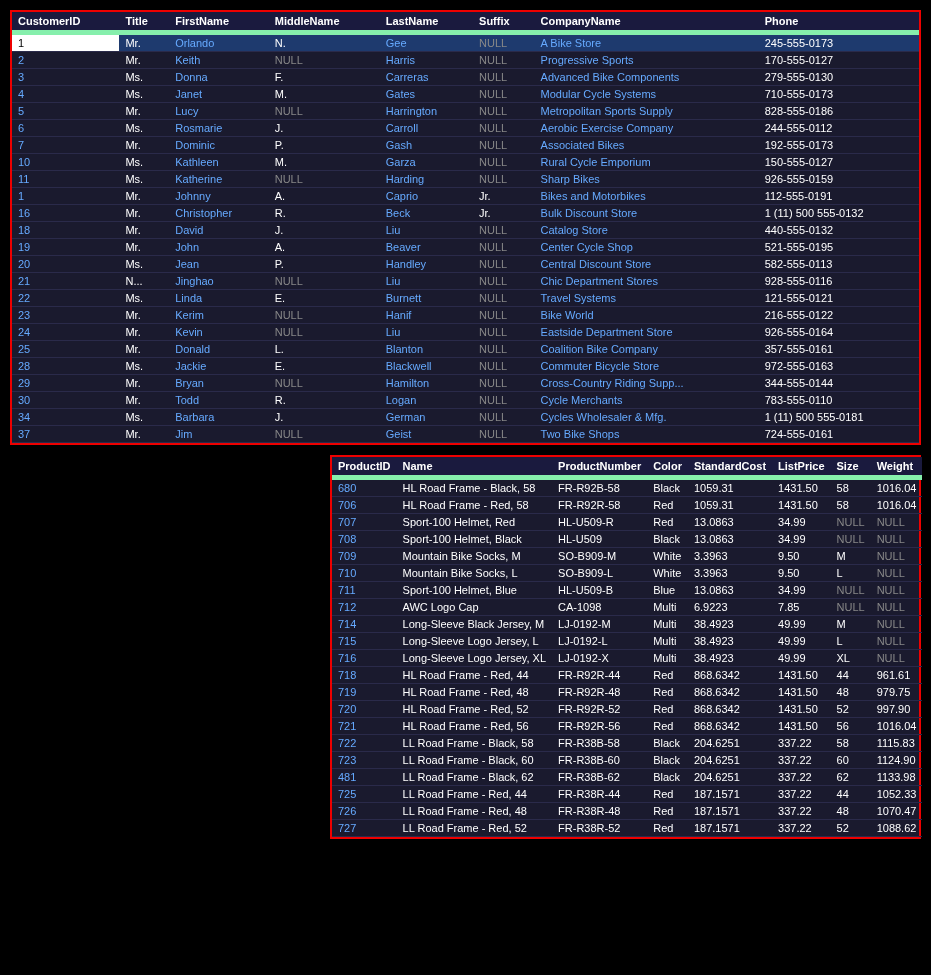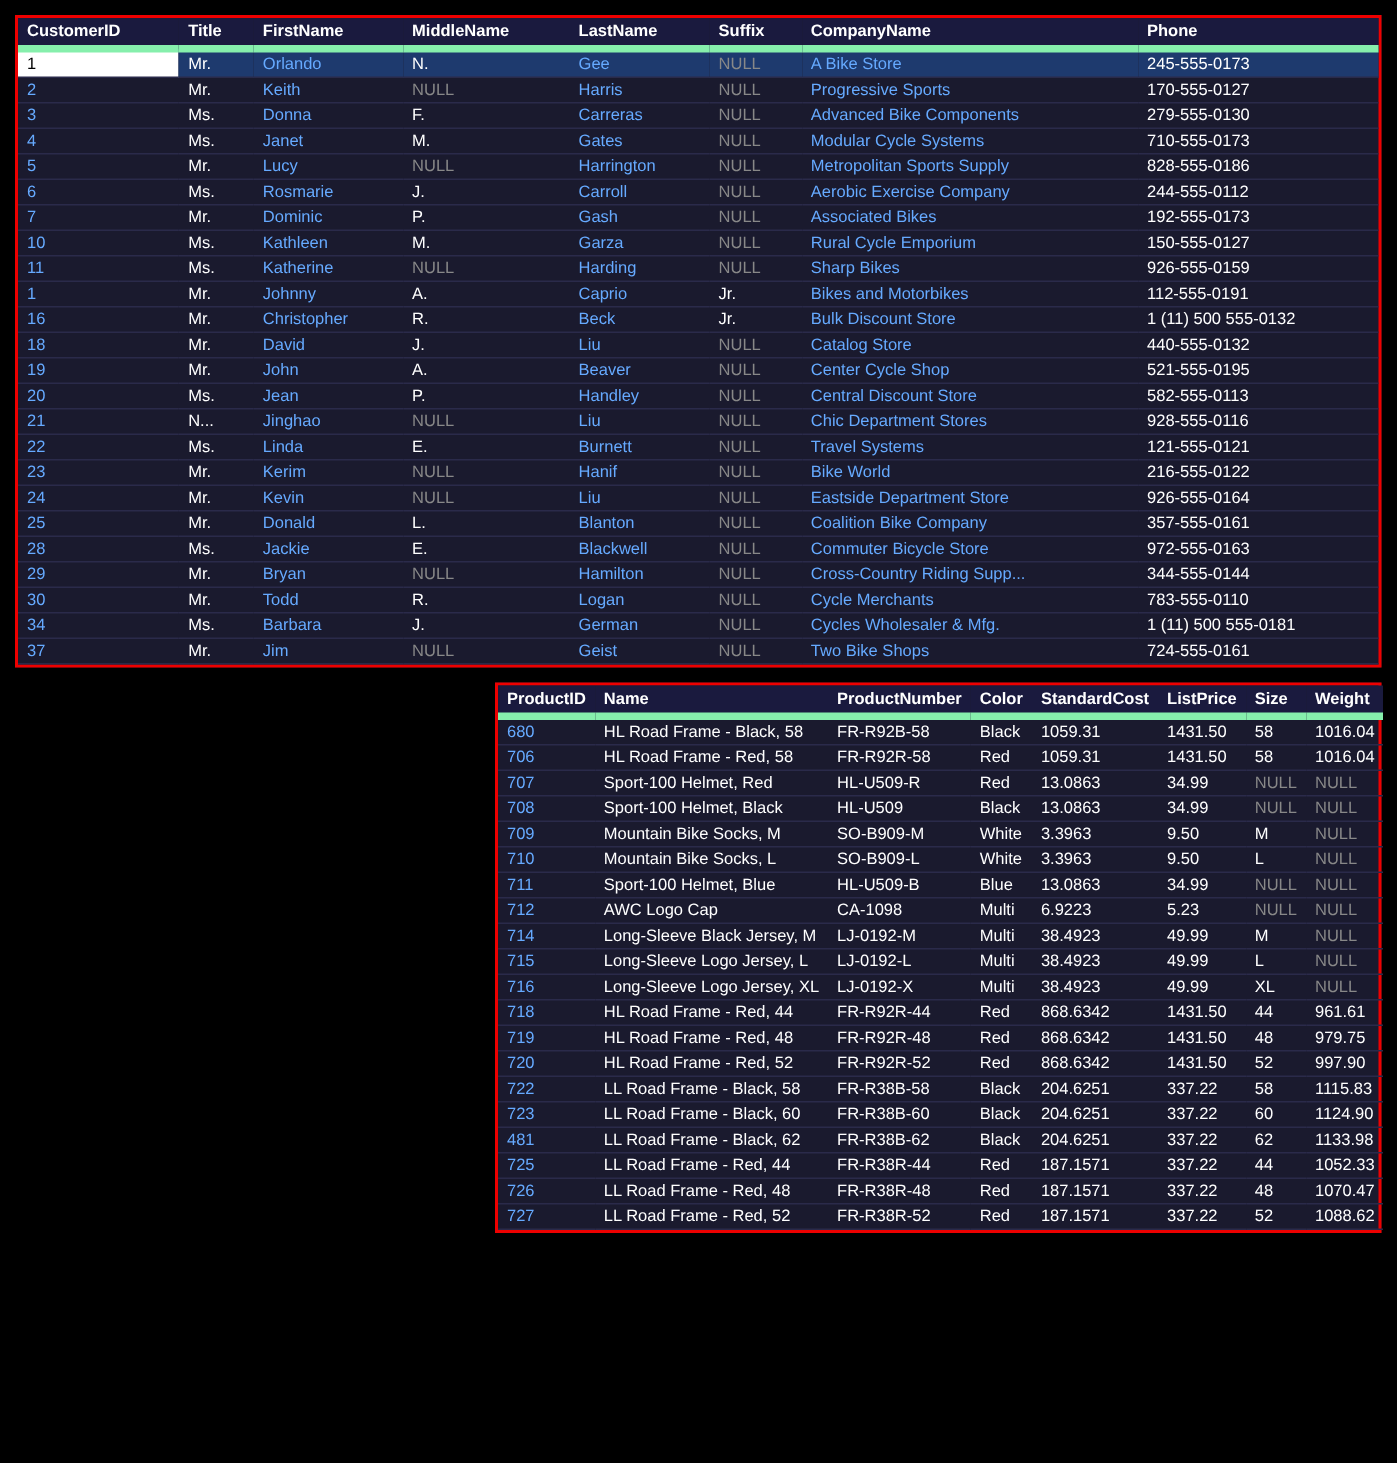--- a/index.html
+++ b/index.html
@@ -394,21 +394,21 @@
           <td class="col-text">34.99</td>
           <td class="col-null">NULL</td>
           <td class="col-null">NULL</td>
         </tr>
         <tr>
           <td class="col-id">712</td>
           <td class="col-text">AWC Logo Cap</td>
           <td class="col-text">CA-1098</td>
           <td class="col-text">Multi</td>
           <td class="col-text">6.9223</td>
-          <td class="col-text">5.23</td>
+          <td class="col-text">7.85</td>
           <td class="col-null">NULL</td>
           <td class="col-null">NULL</td>
         </tr>
         <tr>
           <td class="col-id">714</td>
           <td class="col-text">Long-Sleeve Black Jersey, M</td>
           <td class="col-text">LJ-0192-M</td>
           <td class="col-text">Multi</td>
           <td class="col-text">38.4923</td>
           <td class="col-text">49.99</td>
@@ -457,20 +457,30 @@
         </tr>
         <tr>
           <td class="col-id">720</td>
           <td class="col-text">HL Road Frame - Red, 52</td>
           <td class="col-text">FR-R92R-52</td>
           <td class="col-text">Red</td>
           <td class="col-text">868.6342</td>
           <td class="col-text">1431.50</td>
           <td class="col-text">52</td>
           <td class="col-text">997.90</td>
+        </tr>
+        <tr>
+          <td class="col-id">721</td>
+          <td class="col-text">HL Road Frame - Red, 56</td>
+          <td class="col-text">FR-R92R-56</td>
+          <td class="col-text">Red</td>
+          <td class="col-text">868.6342</td>
+          <td class="col-text">1431.50</td>
+          <td class="col-text">56</td>
+          <td class="col-text">1016.04</td>
         </tr>
         <tr>
           <td class="col-id">722</td>
           <td class="col-text">LL Road Frame - Black, 58</td>
           <td class="col-text">FR-R38B-58</td>
           <td class="col-text">Black</td>
           <td class="col-text">204.6251</td>
           <td class="col-text">337.22</td>
           <td class="col-text">58</td>
           <td class="col-text">1115.83</td>

